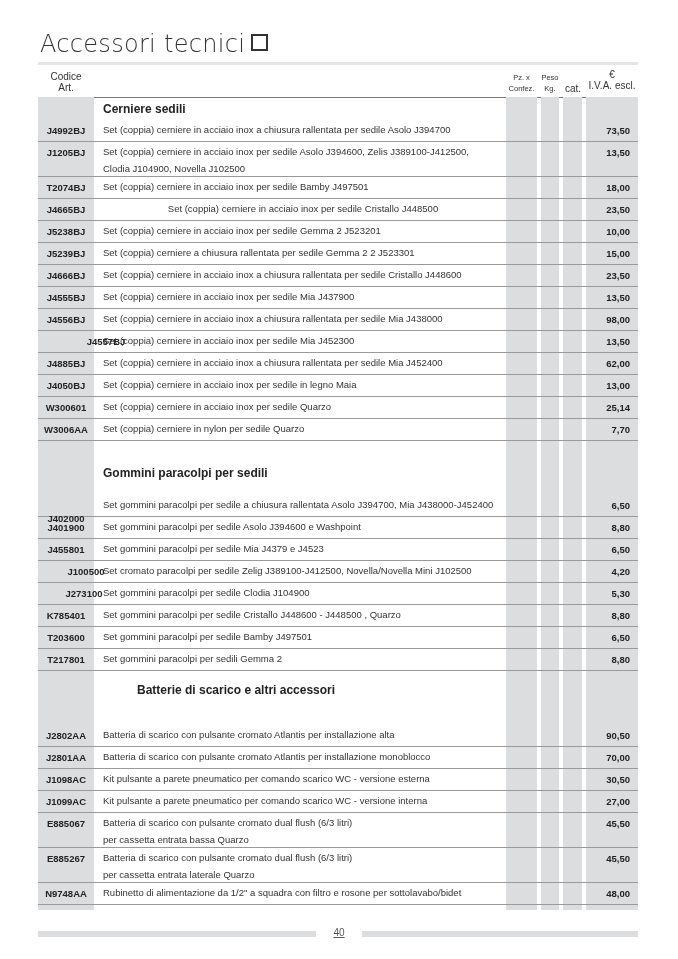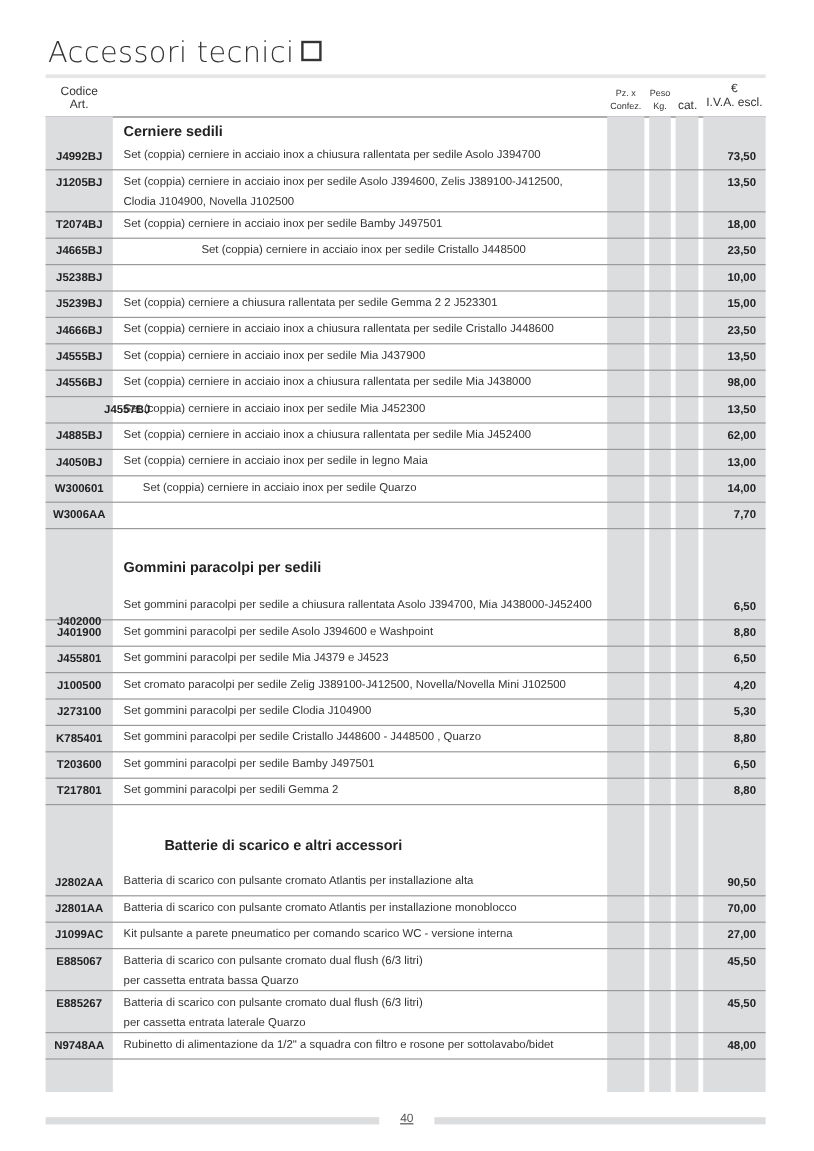--- a/index.html
+++ b/index.html
@@ -84,20 +84,23 @@
       </div>
       <div class="row" style="height: 21px;">
         <span class="code" style="top: 5px;">J4665BJ</span>
         <span class="desc" style="top: 1px; text-align: center;">
           <span style="display: block;">Set (coppia) cerniere in acciaio inox per sedile Cristallo J448500</span>
         </span>
         <span class="price" style="top: 5px;">23,50</span>
       </div>
       <div class="row" style="height: 21px;">
         <span class="code" style="top: 5px;">J5238BJ</span>
+        <span class="desc" style="top: 1px;">
+          <span style="display: block;">Set (coppia) cerniere in acciaio inox per sedile Gemma 2 J523201</span>
+        </span>
         <span class="price" style="top: 5px;">10,00</span>
       </div>
       <div class="row" style="height: 21px;">
         <span class="code" style="top: 5px;">J5239BJ</span>
         <span class="desc" style="top: 1px;">
           <span style="display: block;">Set (coppia) cerniere  a  chiusura rallentata per sedile Gemma 2 2 J523301</span>
         </span>
         <span class="price" style="top: 5px;">15,00</span>
       </div>
       <div class="row" style="height: 21px;">
@@ -137,27 +140,30 @@
       </div>
       <div class="row" style="height: 21px;">
         <span class="code" style="top: 5px;">J4050BJ</span>
         <span class="desc" style="top: 1px;">
           <span style="display: block;">Set (coppia) cerniere in acciaio inox per sedile in legno Maia</span>
         </span>
         <span class="price" style="top: 5px;">13,00</span>
       </div>
       <div class="row" style="height: 21px;">
         <span class="code" style="top: 5px;">W300601</span>
-        <span class="desc" style="top: 1px; margin-left: 16px;">
+        <span class="desc" style="top: 1px;">
           <span style="display: block;">Set (coppia) cerniere in acciaio inox per sedile Quarzo</span>
         </span>
-        <span class="price" style="top: 5px;">14,00</span>
+        <span class="price" style="top: 5px;">25,14</span>
       </div>
       <div class="row" style="height: 21px;">
         <span class="code" style="top: 5px;">W3006AA</span>
+        <span class="desc" style="top: 1px;">
+          <span style="display: block;">Set (coppia) cerniere in nylon per sedile Quarzo</span>
+        </span>
         <span class="price" style="top: 5px;">7,70</span>
       </div>
       <div class="section" style="height: 54px;">
         <span class="stitle" style="top: 25px;">Gommini paracolpi per sedili</span>
       </div>
       <div class="row" style="height: 21px;">
         <span class="code" style="top: 18px;">J402000</span>
         <span class="desc" style="top: 1px;">
           <span style="display: block;">Set gommini paracolpi per sedile a chiusura rallentata Asolo J394700, Mia J438000-J452400</span>
         </span>
@@ -171,28 +177,28 @@
         <span class="price" style="top: 5px;">8,80</span>
       </div>
       <div class="row" style="height: 21px;">
         <span class="code" style="top: 5px;">J455801</span>
         <span class="desc" style="top: 1px;">
           <span style="display: block;">Set gommini paracolpi per sedile  Mia J4379 e J4523</span>
         </span>
         <span class="price" style="top: 5px;">6,50</span>
       </div>
       <div class="row" style="height: 21px;">
-        <span class="code" style="top: 5px;">J100500</span>
+        <span class="code" style="top: 5px; margin-left: 20px;">J100500</span>
         <span class="desc" style="top: 1px;">
           <span style="display: block;">Set cromato paracolpi per sedile  Zelig J389100-J412500, Novella/Novella Mini J102500</span>
         </span>
         <span class="price" style="top: 5px;">4,20</span>
       </div>
       <div class="row" style="height: 21px;">
-        <span class="code" style="top: 5px;">J273100</span>
+        <span class="code" style="top: 5px; margin-left: 18px;">J273100</span>
         <span class="desc" style="top: 1px;">
           <span style="display: block;">Set gommini paracolpi per sedile  Clodia J104900</span>
         </span>
         <span class="price" style="top: 5px;">5,30</span>
       </div>
       <div class="row" style="height: 21px;">
         <span class="code" style="top: 5px;">K785401</span>
         <span class="desc" style="top: 1px;">
           <span style="display: block;">Set gommini paracolpi per sedile  Cristallo J448600 - J448500 , Quarzo</span>
         </span>
@@ -206,35 +212,42 @@
         <span class="price" style="top: 5px;">6,50</span>
       </div>
       <div class="row" style="height: 21px;">
         <span class="code" style="top: 5px;">T217801</span>
         <span class="desc" style="top: 1px;">
           <span style="display: block;">Set gommini paracolpi per sedili Gemma 2</span>
         </span>
         <span class="price" style="top: 5px;">8,80</span>
       </div>
       <div class="section" style="height: 54px;">
-        <span class="stitle" style="top: 26px; padding-left: 34px;">Batterie di scarico e altri accessori</span>
+        <span class="stitle" style="top: 12px; padding-left: 34px;">Batterie di scarico e altri accessori</span>
       </div>
       <div class="row" style="height: 21px;">
         <span class="code" style="top: 5px;">J2802AA</span>
         <span class="desc" style="top: 1px;">
           <span style="display: block;">Batteria di scarico con pulsante cromato Atlantis per installazione alta</span>
         </span>
         <span class="price" style="top: 5px;">90,50</span>
       </div>
       <div class="row" style="height: 21px;">
         <span class="code" style="top: 5px;">J2801AA</span>
         <span class="desc" style="top: 1px;">
           <span style="display: block;">Batteria di scarico con pulsante cromato Atlantis per installazione monoblocco</span>
         </span>
         <span class="price" style="top: 5px;">70,00</span>
+      </div>
+      <div class="row" style="height: 21px;">
+        <span class="code" style="top: 5px;">J1098AC</span>
+        <span class="desc" style="top: 1px;">
+          <span style="display: block;">Kit pulsante a parete pneumatico per comando scarico WC - versione esterna</span>
+        </span>
+        <span class="price" style="top: 5px;">30,50</span>
       </div>
       <div class="row" style="height: 21px;">
         <span class="code" style="top: 5px;">J1099AC</span>
         <span class="desc" style="top: 1px;">
           <span style="display: block;">Kit pulsante a parete pneumatico per comando scarico WC - versione interna</span>
         </span>
         <span class="price" style="top: 5px;">27,00</span>
       </div>
       <div class="row" style="height: 34px;">
         <span class="code" style="top: 5px;">E885067</span>

